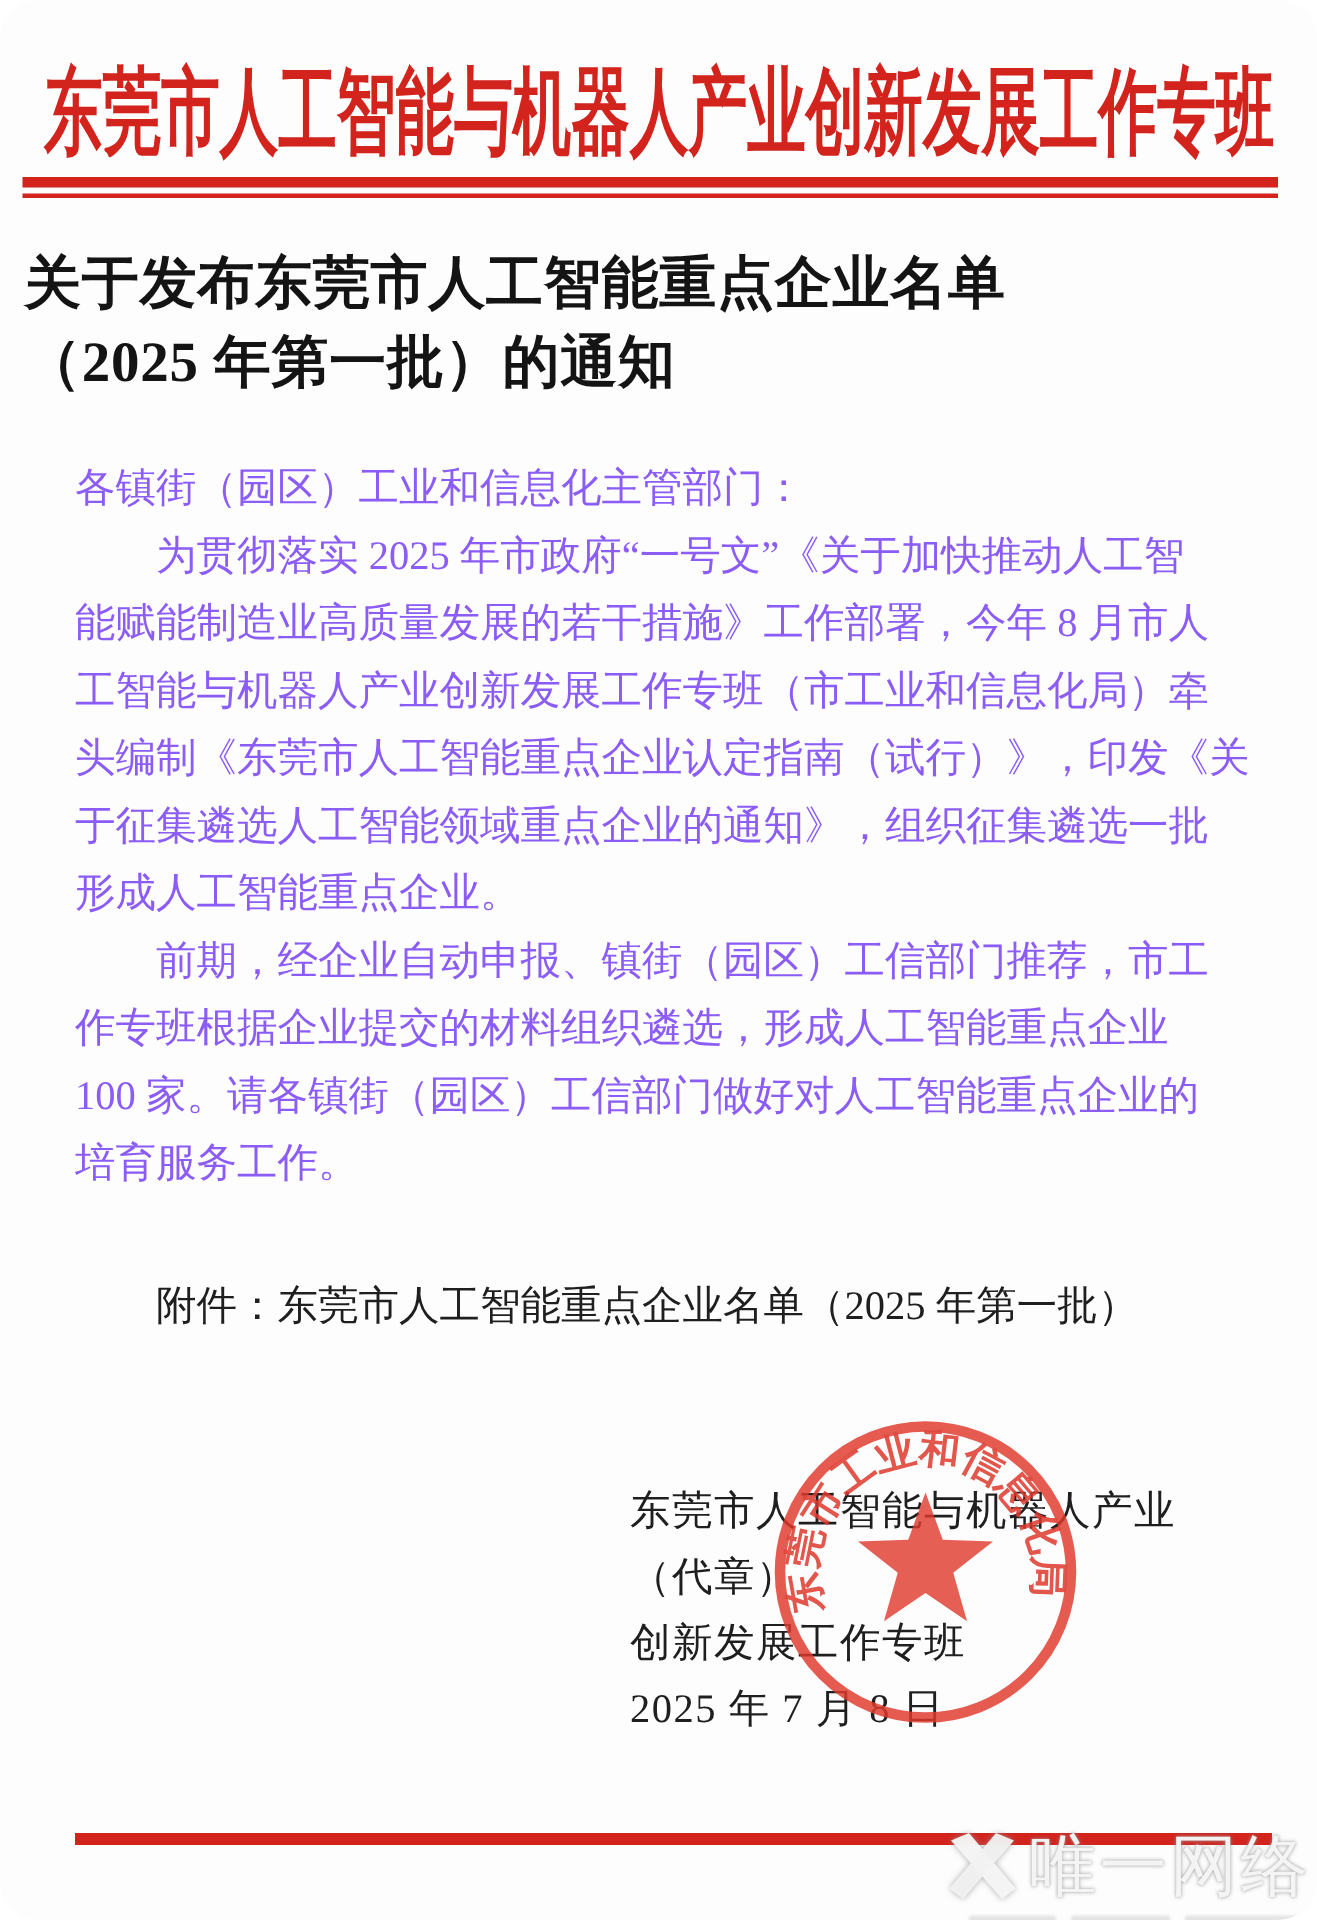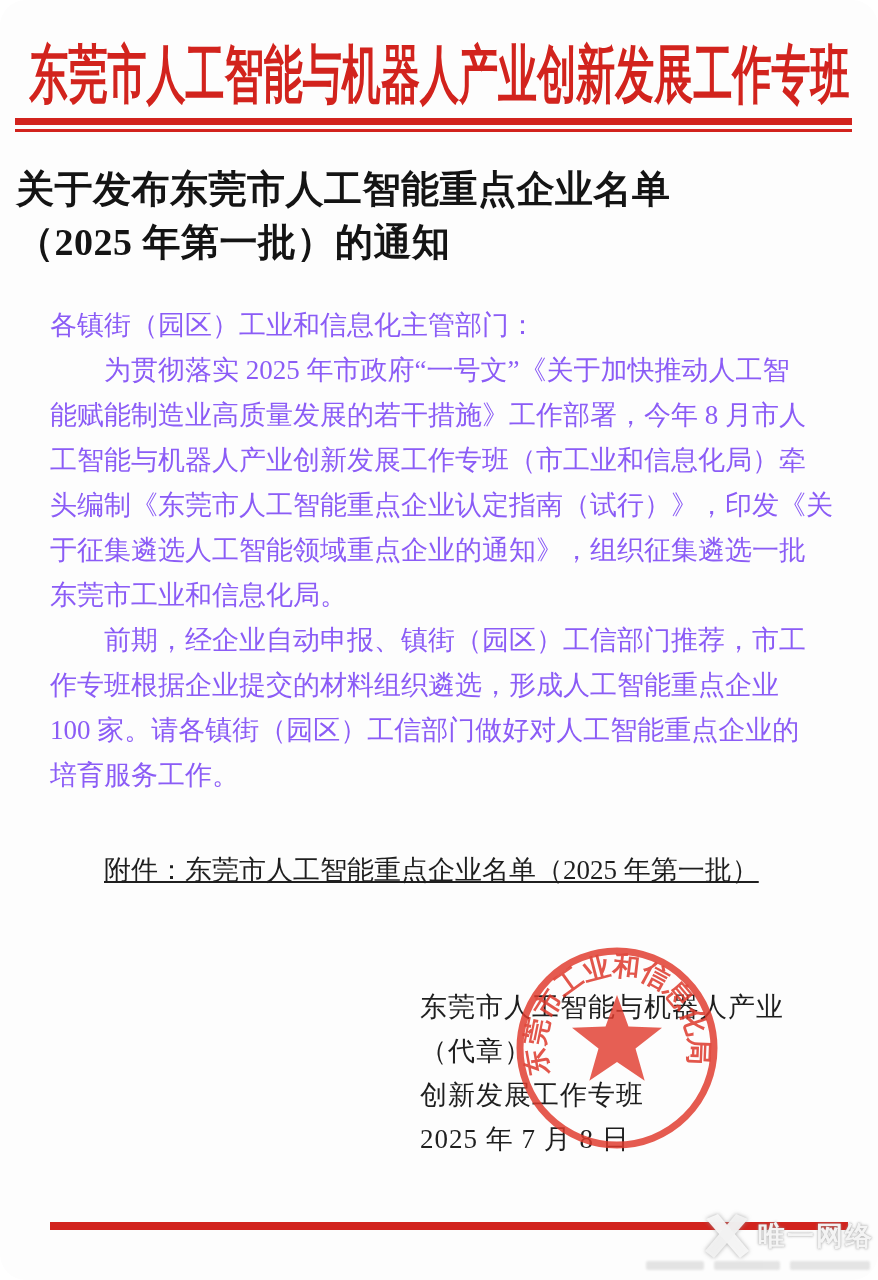--- a/index.html
+++ b/index.html
@@ -26,41 +26,41 @@
     font-weight:bold;color:#141414;font-size:38px;line-height:53px;letter-spacing:0.5px;
   }
 
   
   .body-block{position:absolute;left:50px;top:303px;width:796px;color:#8b5cf6;font-size:27px;}
   .body-line{height:45px;line-height:45px;white-space:nowrap;overflow:visible;}
   .body-line.indent{padding-left:54px;}
 
   .attachment{
     position:absolute;left:104px;top:848px;font-size:27px;line-height:45px;
-    color:#1f1f1f;white-space:nowrap;text-decoration:underline;
+    color:#1f1f1f;white-space:nowrap;
   }
 
   
   .signature{
     position:absolute;left:420px;top:985px;width:416px;text-align:left;
     font-size:27px;color:#1f1f1f;letter-spacing:1px;
   }
   .sig-line{height:44px;line-height:44px;white-space:nowrap;}
 
   
   .seal{position:absolute;left:512px;top:943px;width:210px;height:210px;opacity:0.92;}
 
   
   .bottom-rule{position:absolute;left:50px;top:1222px;width:798px;height:8px;background:#d2231d;}
 
   
   .watermark{position:absolute;right:4px;top:1214px;display:flex;flex-direction:column;align-items:flex-end;}
   .wm-row{display:flex;align-items:center;gap:7px;}
   .wm-text{
-    font-size:27px;font-weight:bold;letter-spacing:2px;white-space:nowrap;
+    font-size:45px;font-weight:normal;letter-spacing:2px;white-space:nowrap;
     color:rgba(248,248,248,0.95);
     text-shadow:0 0 3px rgba(158,158,158,0.85),0 0 1px rgba(140,140,140,0.6);
   }
   .wm-sub{display:flex;gap:10px;margin-top:3px;margin-right:4px;opacity:0.55;filter:blur(1px);}
   .wm-blob{height:9px;background:#cfcfcf;border-radius:2px;display:inline-block;}
   .wm-blob.b1{width:58px;}
   .wm-blob.b2{width:66px;}
   .wm-blob.b3{width:80px;}
 </style>
 </head>
@@ -79,21 +79,21 @@
     <div>（2025 年第一批）的通知</div>
   </div>
 
   <div class="body-block" id="body-lines">
       <div class="body-line">各镇街（园区）工业和信息化主管部门：</div>
       <div class="body-line indent">为贯彻落实 2025 年市政府“一号文”《关于加快推动人工智</div>
       <div class="body-line">能赋能制造业高质量发展的若干措施》工作部署，今年 8 月市人</div>
       <div class="body-line">工智能与机器人产业创新发展工作专班（市工业和信息化局）牵</div>
       <div class="body-line">头编制《东莞市人工智能重点企业认定指南（试行）》，印发《关</div>
       <div class="body-line">于征集遴选人工智能领域重点企业的通知》，组织征集遴选一批</div>
-      <div class="body-line">东莞市工业和信息化局。</div>
+      <div class="body-line">形成人工智能重点企业。</div>
       <div class="body-line indent">前期，经企业自动申报、镇街（园区）工信部门推荐，市工</div>
       <div class="body-line">作专班根据企业提交的材料组织遴选，形成人工智能重点企业</div>
       <div class="body-line">100 家。请各镇街（园区）工信部门做好对人工智能重点企业的</div>
       <div class="body-line">培育服务工作。</div>
     </div>
 
   <div class="attachment">附件：东莞市人工智能重点企业名单（2025 年第一批）</div>
 
   <div class="signature">
     <div class="sig-line">东莞市人工智能与机器人产业</div>

